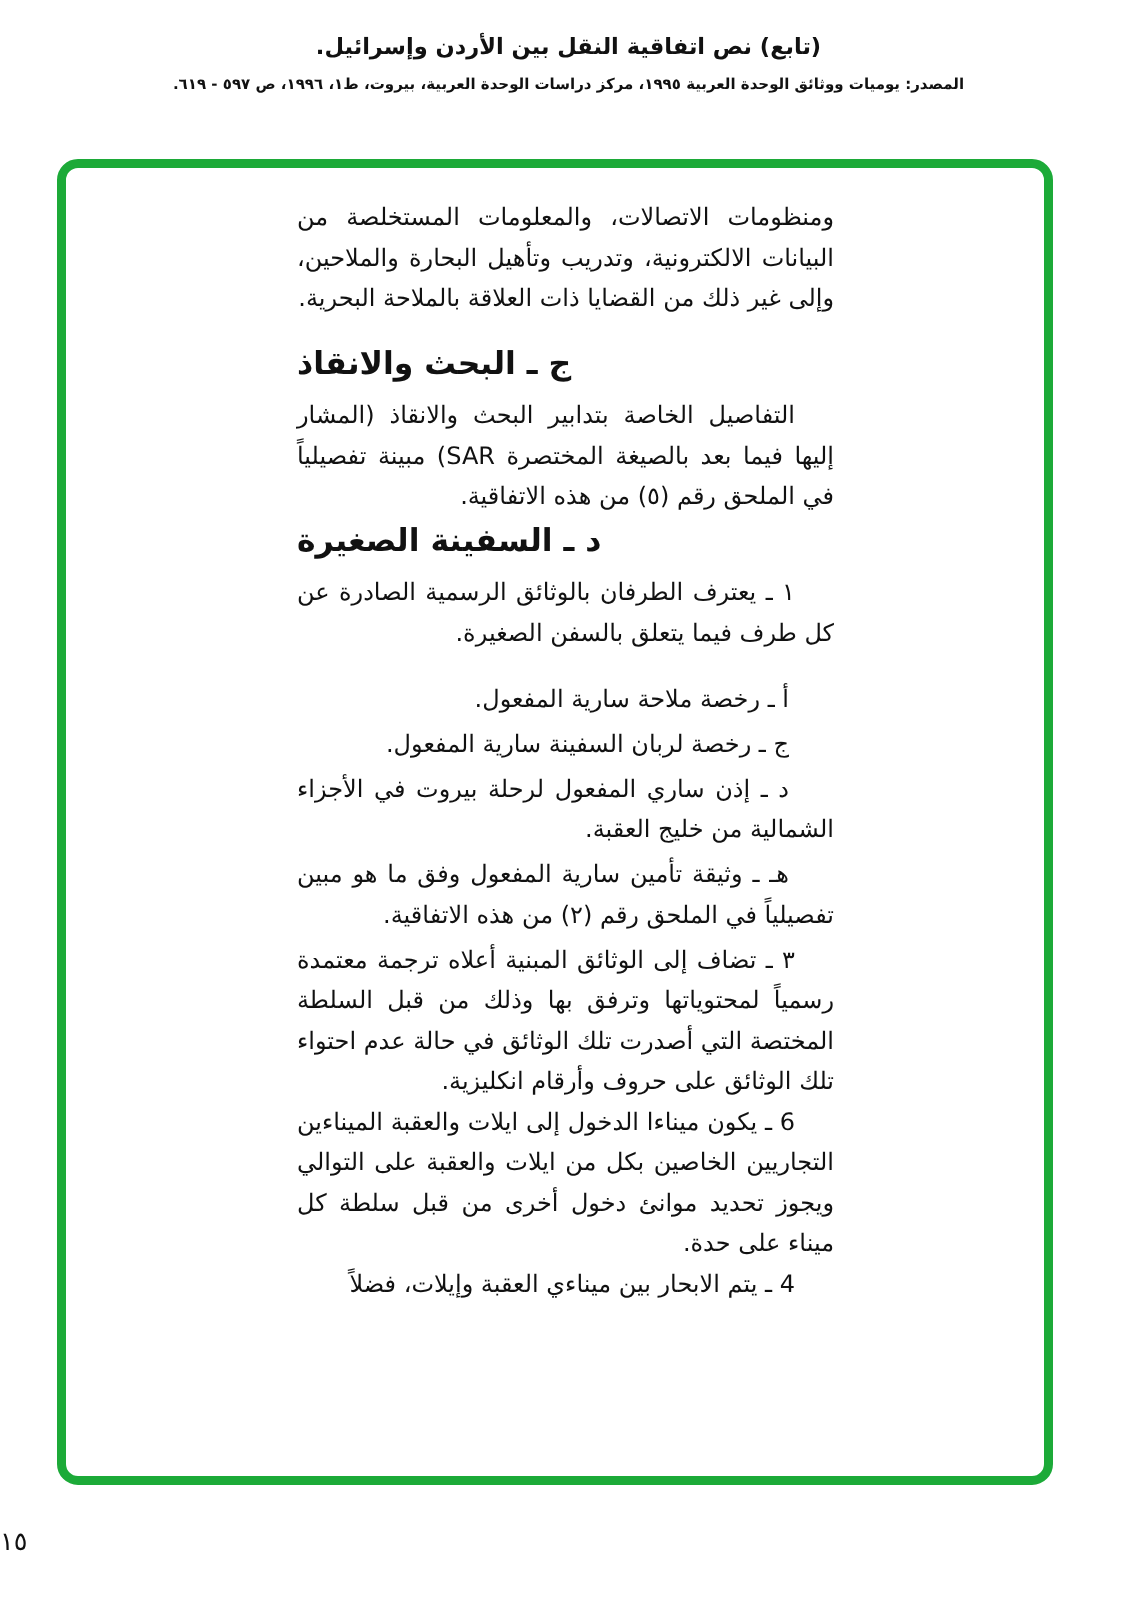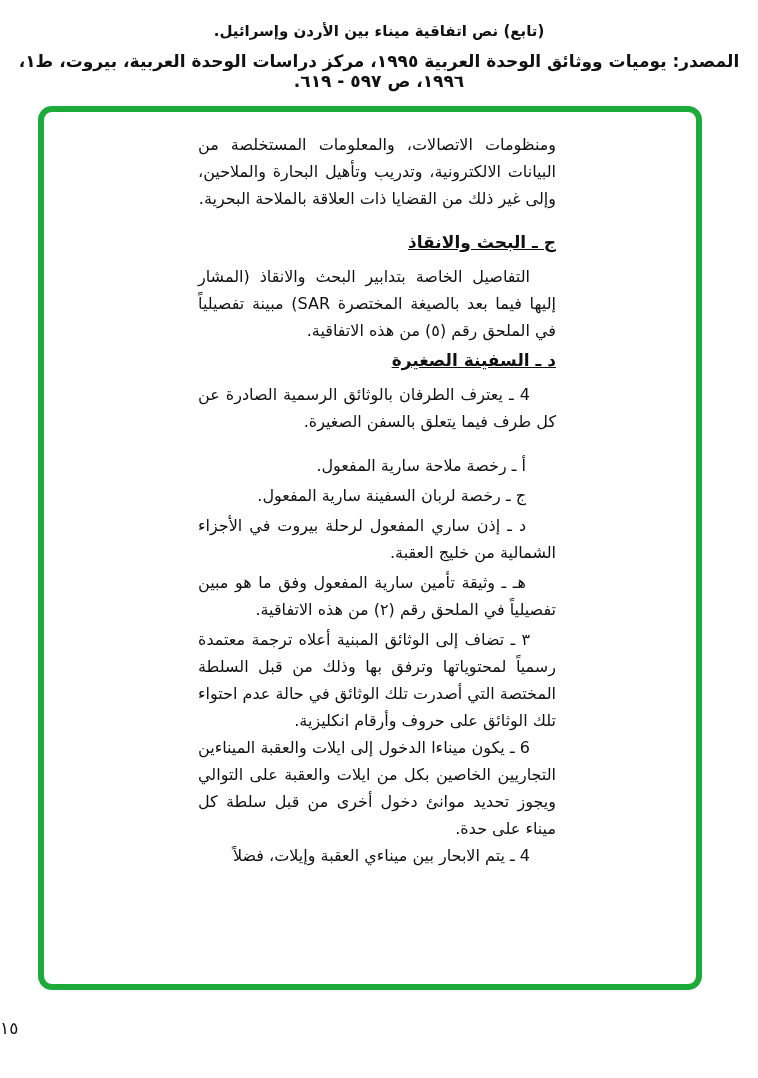--- a/index.html
+++ b/index.html
@@ -13,21 +13,21 @@
     color:var(--ink);
     overflow:hidden;
   }
 
   
   .page-header {
     position:absolute; top:22px; left:0; right:0;
     text-align:center; direction:rtl;
   }
   .page-header .title   { font-size:15px; font-weight:bold; letter-spacing:0; }
-  .page-header .source  { font-size:17px; font-weight:bold; margin-top:11px; }
+  .page-header .source  { font-size:10px; font-weight:bold; margin-top:11px; }
 
   
   .frame {
     position:absolute;
     left:38px; top:106px;
     width:664px; height:884px;
     border:6px solid var(--accent);
     border-radius:14px;
     background:#ffffff;
   }
@@ -45,50 +45,50 @@
     text-justify:inter-word;
   }
 
   .b        { margin:0 0 3px 0; }
   .indent   { text-indent:26px; }
   .sub      { text-indent:30px; margin-bottom:3px; }
   .mb-lg    { margin-bottom:17px; }
   .mb-md    { }
   .mb-0     { margin-bottom:0; }
   .heading  {
-    font-size:17px; font-weight:bold;
+    font-size:21px; font-weight:bold;
     margin:3px 0 7px 0;
-    text-align:right; text-indent:0;text-decoration:underline;
+    text-align:left; text-indent:0;
   }
 
   
   .page-number {
     position:absolute;
     top:1018px; left:0; width:690px;
     text-align:left;
     font-size:17px;
     direction:rtl;
   }
 </style>
 </head>
 <body>
 
 <div class="page-header">
-  <div class="title">(تابع) نص اتفاقية ميناء بين الأردن وإسرائيل.</div>
+  <div class="title">(تابع) نص اتفاقية النقل بين الأردن وإسرائيل.</div>
   <div class="source">المصدر: يوميات ووثائق الوحدة العربية ١٩٩٥، مركز دراسات الوحدة العربية، بيروت، ط١، ١٩٩٦، ص ٥٩٧ - ٦١٩.</div>
 </div>
 
 <div class="frame"></div>
 
 <div class="content">
   <p class="b mb-lg">ومنظومات الاتصالات، والمعلومات المستخلصة من البيانات الالكترونية، وتدريب وتأهيل البحارة والملاحين، وإلى غير ذلك من القضايا ذات العلاقة بالملاحة البحرية.</p>
   <h3 class="heading">ج ـ البحث والانقاذ</h3>
   <p class="b indent mb-md">التفاصيل الخاصة بتدابير البحث والانقاذ (المشار إليها فيما بعد بالصيغة المختصرة SAR) مبينة تفصيلياً في الملحق رقم (٥) من هذه الاتفاقية.</p>
   <h3 class="heading">د ـ السفينة الصغيرة</h3>
-  <p class="b indent mb-lg">4 ـ يعترف الطرفان بالوثائق الرسمية الصادرة عن كل طرف فيما يتعلق بالسفن الصغيرة.</p>
+  <p class="b indent mb-lg">١ ـ يعترف الطرفان بالوثائق الرسمية الصادرة عن كل طرف فيما يتعلق بالسفن الصغيرة.</p>
   <p class="b sub">أ ـ رخصة ملاحة سارية المفعول.</p>
   <p class="b sub">ج ـ رخصة لربان السفينة سارية المفعول.</p>
   <p class="b sub">د ـ إذن ساري المفعول لرحلة بيروت في الأجزاء الشمالية من خليج العقبة.</p>
   <p class="b sub">هـ ـ وثيقة تأمين سارية المفعول وفق ما هو مبين تفصيلياً في الملحق رقم (٢) من هذه الاتفاقية.</p>
   <p class="b indent mb-0">٣ ـ تضاف إلى الوثائق المبنية أعلاه ترجمة معتمدة رسمياً لمحتوياتها وترفق بها وذلك من قبل السلطة المختصة التي أصدرت تلك الوثائق في حالة عدم احتواء تلك الوثائق على حروف وأرقام انكليزية.</p>
   <p class="b indent mb-0">6 ـ يكون ميناءا الدخول إلى ايلات والعقبة الميناءين التجاريين الخاصين بكل من ايلات والعقبة على التوالي ويجوز تحديد موانئ دخول أخرى من قبل سلطة كل ميناء على حدة.</p>
   <p class="b indent mb-0">4 ـ يتم الابحار بين ميناءي العقبة وإيلات، فضلاً</p>
 </div>
 
 <div class="page-number">١٥</div>

